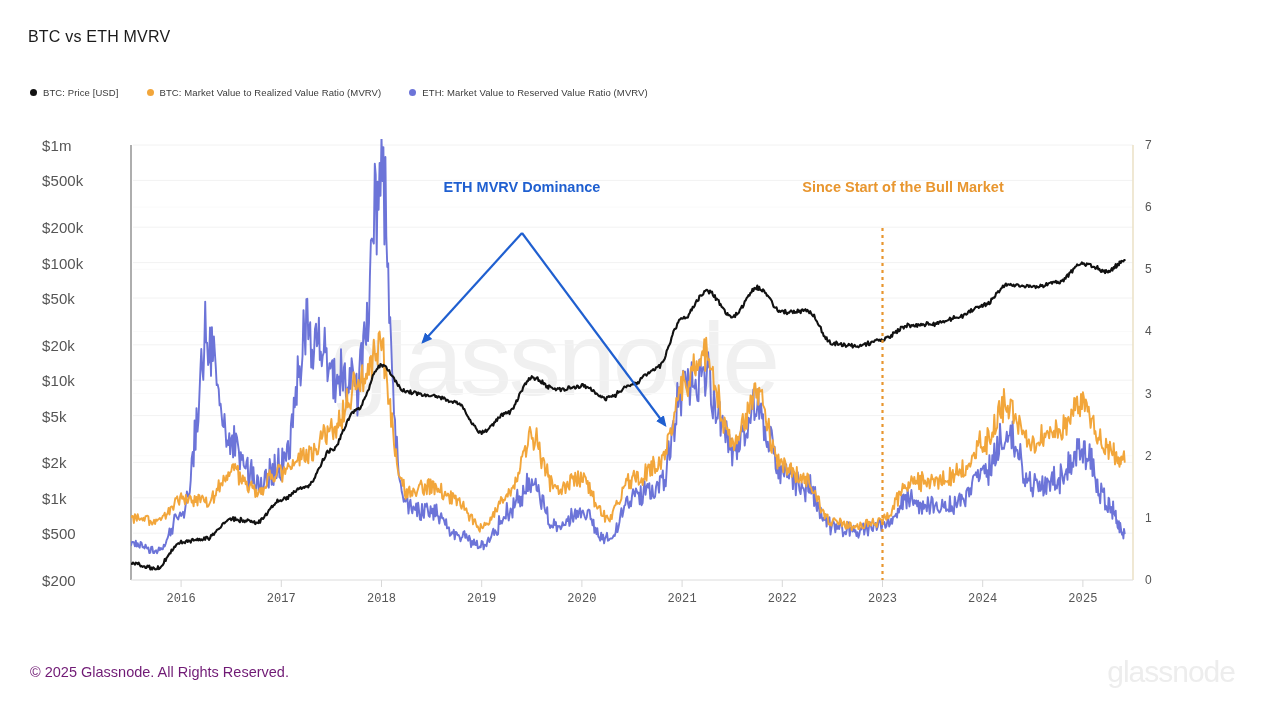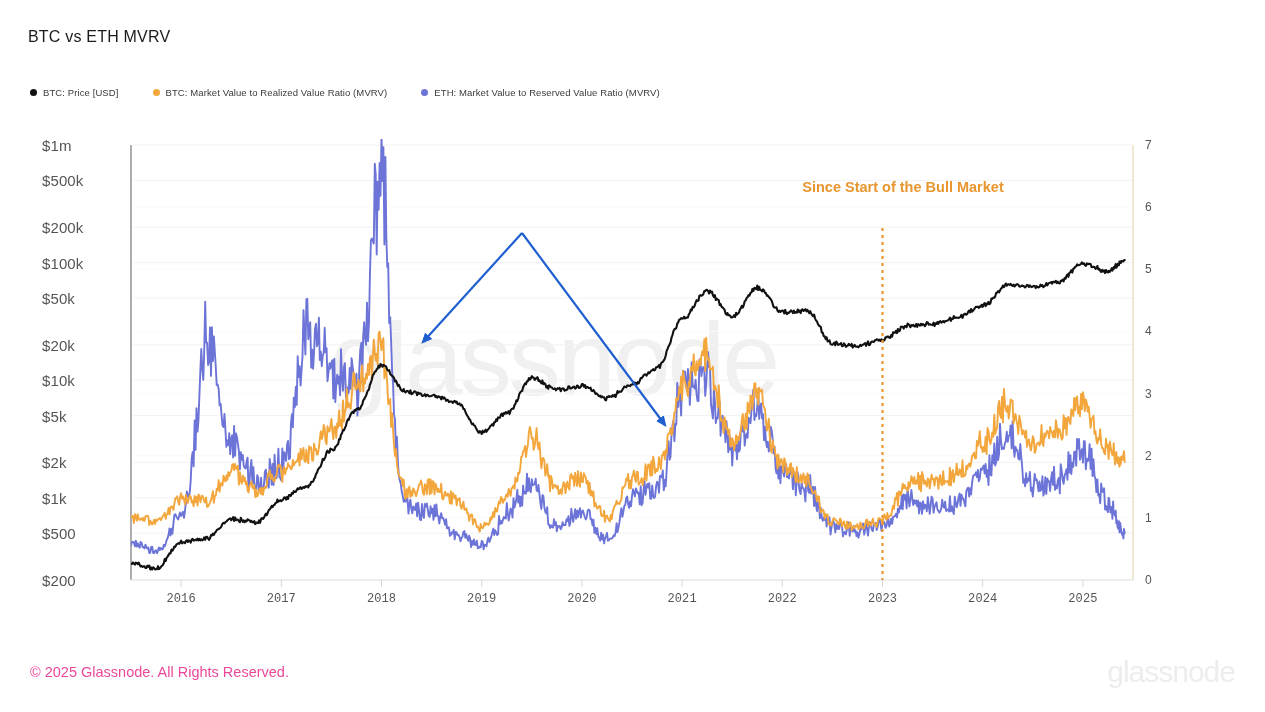--- a/index.html
+++ b/index.html
@@ -7,21 +7,21 @@
     width:1265px;height:712px;background:#ffffff;
     font-family:"Liberation Sans", sans-serif;
     color:#2b2b2b;overflow:hidden;position:relative;
   }
   #title{
     position:absolute;left:28px;top:28px;
     font-size:16px;font-weight:400;color:#1b1b1b;letter-spacing:.2px;
   }
   #legend{
     position:absolute;left:30px;top:87px;
-    display:flex;align-items:center;gap:8px;
+    display:flex;align-items:center;gap:2px;
   }
   .lg-item{display:flex;align-items:center;margin-right:26px;}
   .lg-dot{width:7px;height:7px;border-radius:50%;margin-right:6px;flex:none;}
   .lg-label{font-size:9.5px;color:#3a3a3a;white-space:nowrap;letter-spacing:.1px;}
   #chart-wrap{position:absolute;left:0;top:0;width:1265px;height:712px;}
   .ytick{
     position:absolute;font-size:15px;color:#555;text-align:left;
     width:74px;transform:translateY(-50%);letter-spacing:.1px;
   }
   .ytick-right{
@@ -38,21 +38,21 @@
   }
   #annot-left{color:#1f5fd0;left:412px;top:178px;width:220px;}
   #annot-right{color:#e8962f;left:762px;top:178px;width:282px;}
   #watermark{
     position:absolute;left:330px;top:300px;
     font-size:104px;font-weight:400;color:#f0f0f0;
     letter-spacing:-3px;user-select:none;
   }
   #footer{
     position:absolute;left:30px;top:664px;
-    font-size:14.5px;color:#ec4899;
+    font-size:14.5px;color:#701a75;
   }
   #brand{
     position:absolute;right:30px;top:655px;
     font-size:30px;color:#ededed;letter-spacing:-1px;
   }
 </style>
 </head>
 <body>
 
 <div id="title">BTC vs ETH MVRV</div>
@@ -122,19 +122,20 @@
         <marker id="ah" viewBox="0 0 10 10" refX="7" refY="5" markerWidth="5.5" markerHeight="5.5" orient="auto-start-reverse">
           <path d="M 0 1 L 9 5 L 0 9 z" fill="#1f5fd0"></path>
         </marker>
       </defs>
       <line x1="522" y1="233" x2="423" y2="342" stroke="#1f5fd0" stroke-width="2.2" marker-end="url(#ah)"></line>
       <line x1="522" y1="233" x2="665" y2="425" stroke="#1f5fd0" stroke-width="2.2" marker-end="url(#ah)"></line>
     </svg>
 <div class="xtick" style="left:181.1px;">2016</div><div class="xtick" style="left:281.29999999999995px;">2017</div><div class="xtick" style="left:381.5px;">2018</div><div class="xtick" style="left:481.7px;">2019</div><div class="xtick" style="left:581.9000000000001px;">2020</div><div class="xtick" style="left:682.1px;">2021</div><div class="xtick" style="left:782.3000000000001px;">2022</div><div class="xtick" style="left:882.5px;">2023</div><div class="xtick" style="left:982.6999999999999px;">2024</div><div class="xtick" style="left:1082.9px;">2025</div><div class="ytick" style="left:42px;top:580px;">$200</div><div class="ytick" style="left:42px;top:533.2021336833172px;">$500</div><div class="ytick" style="left:42px;top:497.8009144357074px;">$1k</div><div class="ytick" style="left:42px;top:462.39969518809755px;">$2k</div><div class="ytick" style="left:42px;top:415.6018288714148px;">$5k</div><div class="ytick" style="left:42px;top:380.2006096238049px;">$10k</div><div class="ytick" style="left:42px;top:344.7993903761951px;">$20k</div><div class="ytick" style="left:42px;top:298.00152405951235px;">$50k</div><div class="ytick" style="left:42px;top:262.6003048119025px;">$100k</div><div class="ytick" style="left:42px;top:227.1990855642926px;">$200k</div><div class="ytick" style="left:42px;top:180.40121924760984px;">$500k</div><div class="ytick" style="left:42px;top:145px;">$1m</div><div class="ytick-right" style="left:1145px;top:580px;">0</div><div class="ytick-right" style="left:1145px;top:517.8571428571429px;">1</div><div class="ytick-right" style="left:1145px;top:455.7142857142857px;">2</div><div class="ytick-right" style="left:1145px;top:393.57142857142856px;">3</div><div class="ytick-right" style="left:1145px;top:331.42857142857144px;">4</div><div class="ytick-right" style="left:1145px;top:269.2857142857143px;">5</div><div class="ytick-right" style="left:1145px;top:207.14285714285717px;">6</div><div class="ytick-right" style="left:1145px;top:145px;">7</div></div>
 
 <div class="annot" id="annot-left">
+  <div>ETH MVRV Dominance</div>
 </div>
 <div class="annot" id="annot-right">
   <div>Since Start of the Bull Market</div>
 </div>
 
 <div id="footer">© 2025 Glassnode. All Rights Reserved.</div>
 <div id="brand">glassnode</div>
 
 </body></html>

